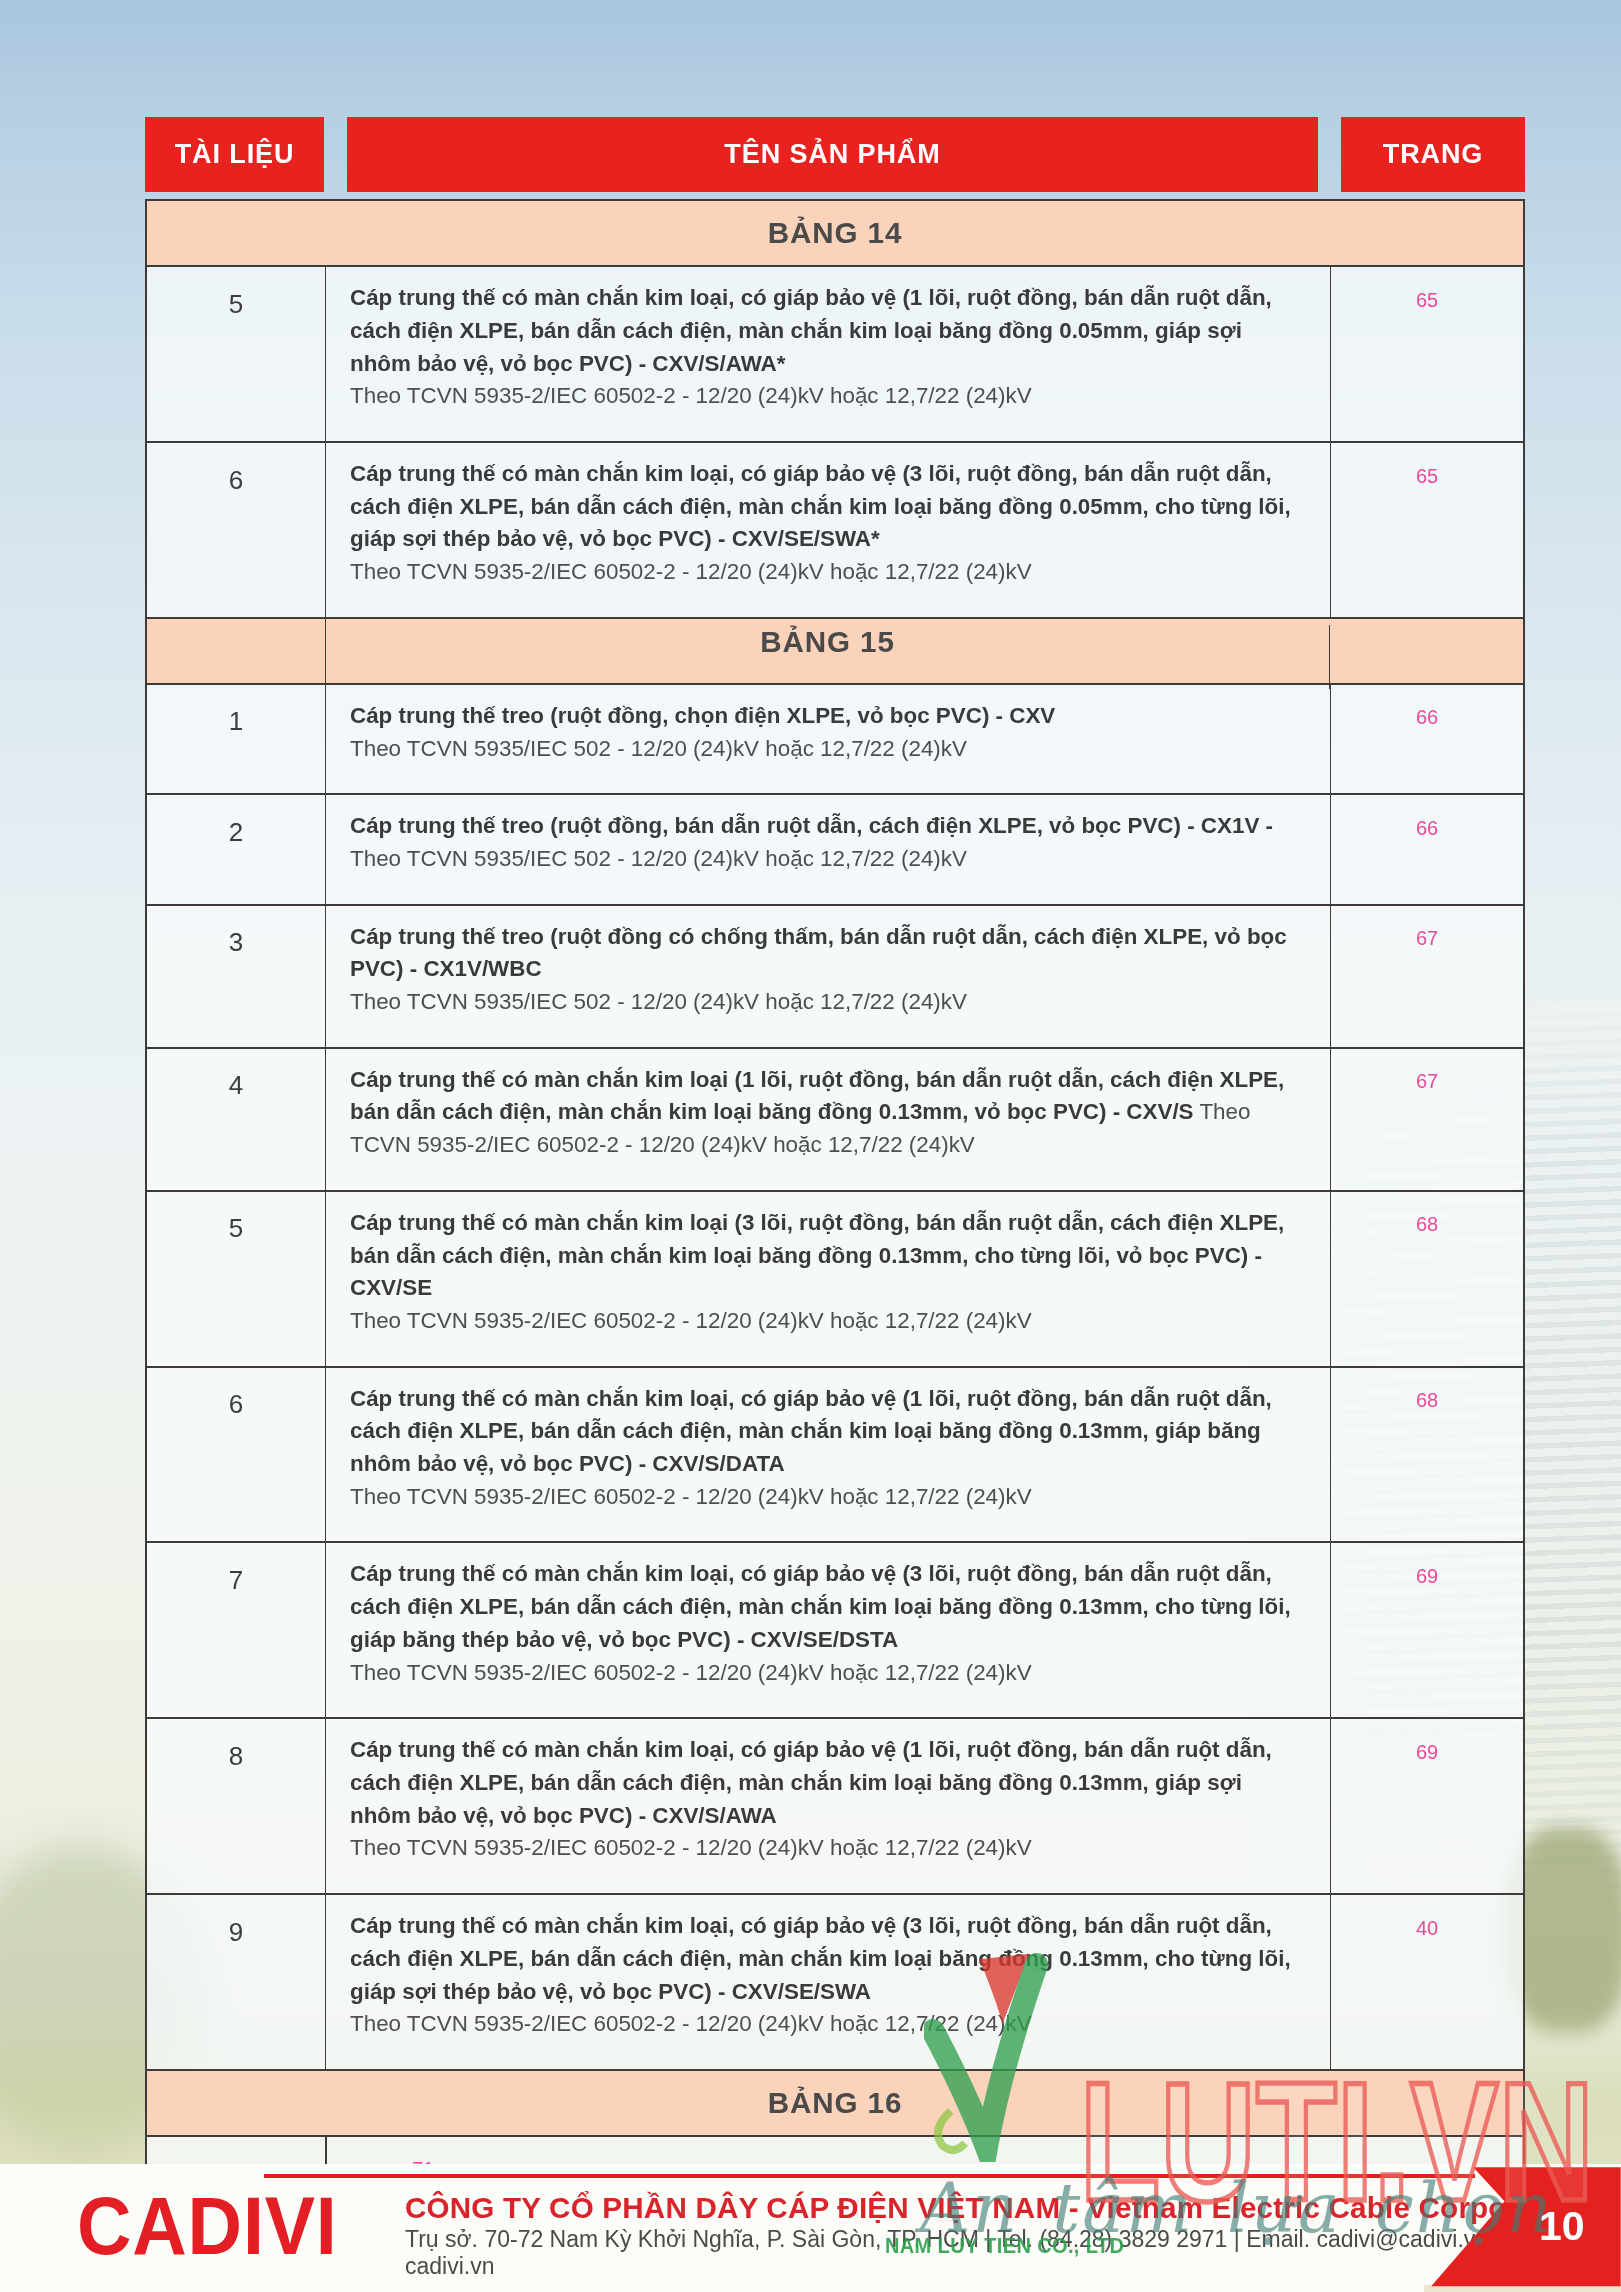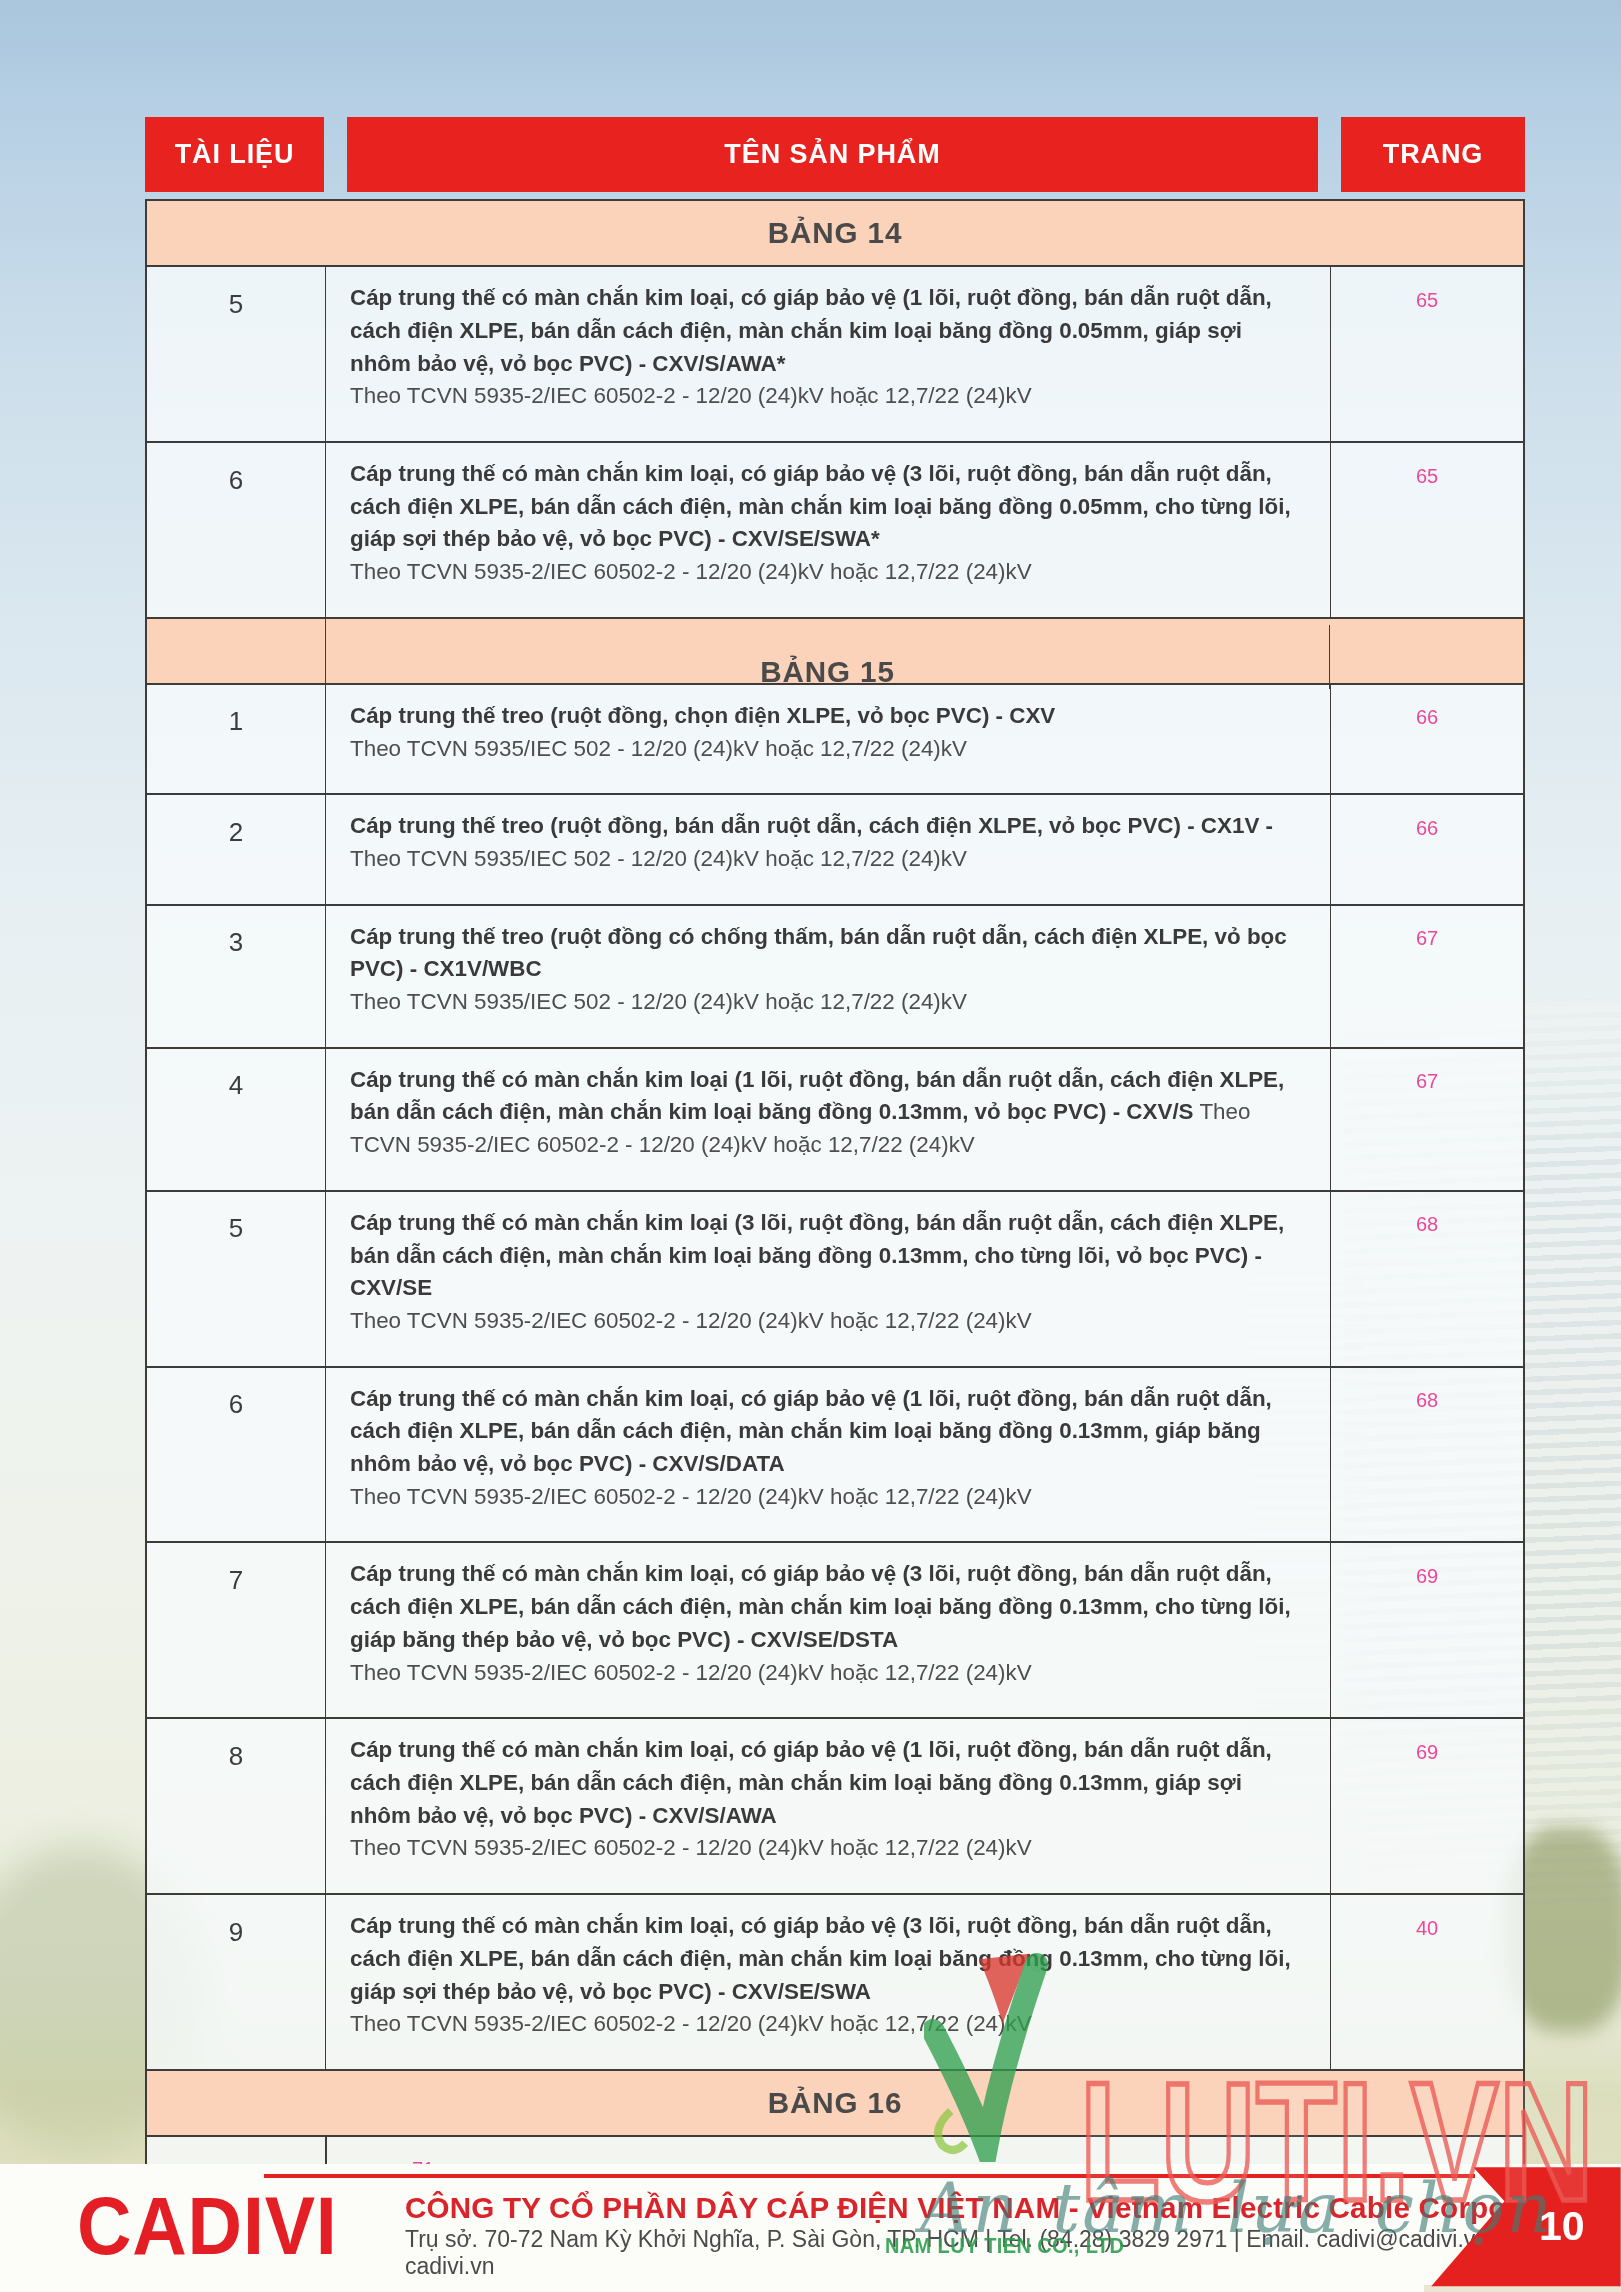--- a/index.html
+++ b/index.html
@@ -46,21 +46,21 @@
   .hc1 { width:179px; } .hc2 { flex:1; } .hc3 { width:184px; }
 
   .grid { border:2.7px solid #3e3b38; background: rgba(247,250,251,0.82); }
   .band {
     background:#fbd3ba; height:66px; border-bottom:2.7px solid #3e3b38;
     display:flex; align-items:center; justify-content:center;
     font-weight:bold; font-size:29.6px; color:#4a4a4a; letter-spacing:0.9px;
   }
   .band.split { padding:0; justify-content:stretch; }
   .band.split .bs1 { width:179px; height:100%; border-right:1.8px solid #3e3b38; }
-  .band.split .bs2 { flex:1; height:100%; display:flex; align-items:flex-end; justify-content:center; border-right:1.8px solid #3e3b38;margin-top:12px; }
+  .band.split .bs2 { flex:1; height:100%; display:flex; align-items:flex-start; justify-content:center; border-right:1.8px solid #3e3b38;margin-top:12px; }
   .band.split .bs3 { width:193px; height:100%; }
 
   .row { display:flex; border-bottom:2.7px solid #3e3b38; }
   .row:last-child { border-bottom:none; }
   .row .no {
     width:179px; border-right:1.8px solid #3e3b38; flex-shrink:0;
     font-size:26px; color:#3c3c3c; display:flex; justify-content:center;
     padding-top:21.5px;
   }
   .row .pg {

